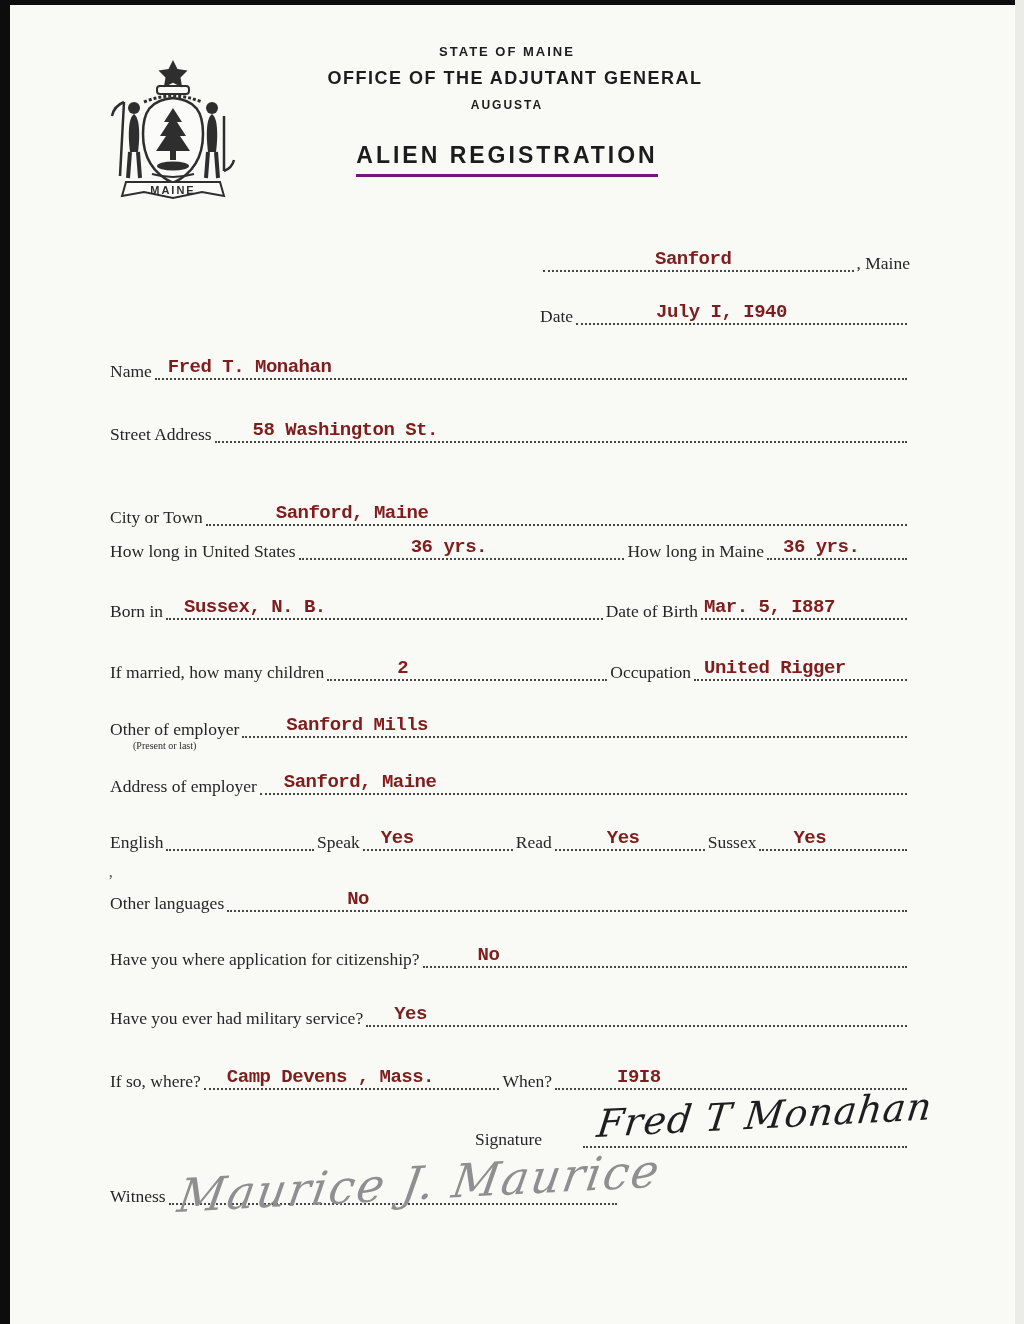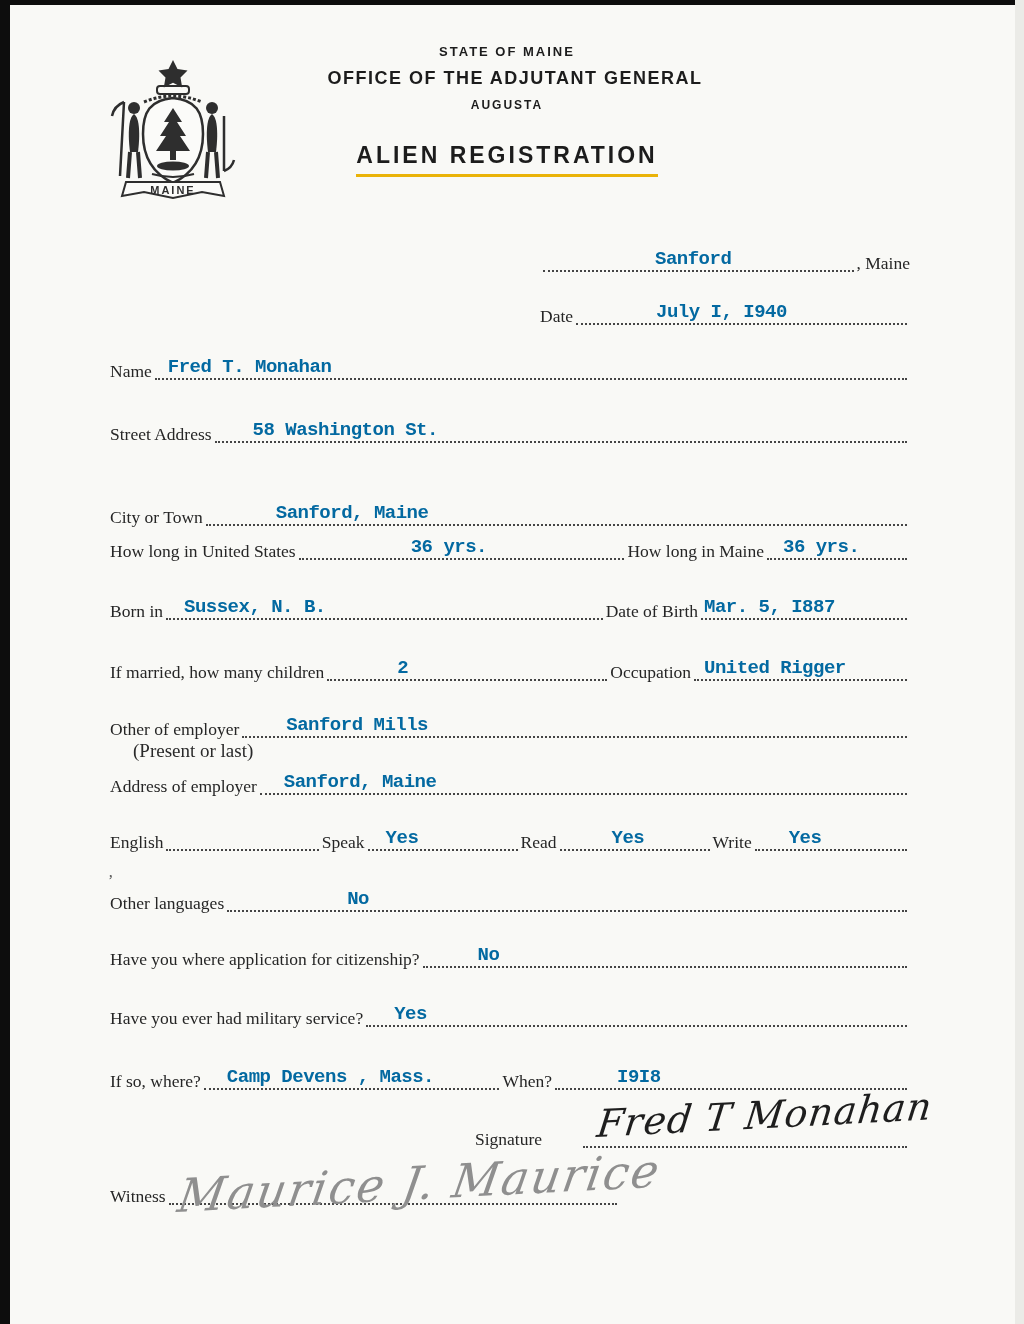--- a/index.html
+++ b/index.html
@@ -12,33 +12,33 @@
   .edge-left { position:absolute; top:0; left:0; width:10px; height:1324px; background:#0d0d0d; }
   .edge-right{ position:absolute; top:0; right:0; width:9px; height:1324px; background:#ebebe7; }
 
   
   .hdr { position:absolute; top:44px; left:0; width:1014px; text-align:center;
          font-family:"Liberation Sans", sans-serif; color:#1c1c1c; }
   .hdr-line1 { font-size:13px; font-weight:bold; letter-spacing:2px; }
   .hdr-line2 { font-size:18px; font-weight:bold; letter-spacing:1.5px; margin-top:9px;padding-left:16px; }
   .hdr-line3 { font-size:12px; font-weight:bold; letter-spacing:2px; margin-top:9px; }
   .hdr-title { display:inline-block; margin-top:30px; font-size:23px; font-weight:bold;
-               letter-spacing:3px; border-bottom:3px solid #eab308; padding-bottom:5px; }
+               letter-spacing:3px; border-bottom:3px solid #701a75; padding-bottom:5px; }
   .seal { position:absolute; top:56px; left:104px; }
 
   
   .row { position:absolute; display:flex; align-items:flex-end; height:26px; }
   .lbl { font-size:17.5px; line-height:1.05; white-space:nowrap; color:#262626; }
   .dots { flex:1 1 auto; position:relative; height:100%;
           border-bottom:2px dotted #454545; margin:0 3px; min-width:12px; }
   .dots.fx { flex:0 0 auto; }
   .typed { position:absolute; bottom:1px; white-space:nowrap; line-height:1;
            font-family:"Liberation Mono", monospace; font-weight:700;
-           font-size:19px; letter-spacing:-0.5px; color:#0369a1; }
-  .sublbl { position:absolute; top:740px; left:133px; font-size:19px; color:#2a2a2a; }
+           font-size:19px; letter-spacing:-0.5px; color:#7f1d1d; }
+  .sublbl { position:absolute; top:740px; left:133px; font-size:10px; color:#2a2a2a; }
   .stray { position:absolute; top:872px; left:108px; font-size:16px; color:#555; }
 
   
   .hand { position:absolute; white-space:nowrap; line-height:1;
           font-family:"DejaVu Serif", serif; font-style:italic;
           transform-origin:left bottom; pointer-events:none; }
   .sig { bottom:3px; left:12px; font-size:38px; letter-spacing:1px; color:#1e1e1e;
          transform:rotate(-3deg) skewX(-10deg); }
   .wit { bottom:-16px; left:6px; font-size:46px; letter-spacing:2px; color:#8f8f8f;
          transform:rotate(-3deg) skewX(-12deg); }
@@ -165,21 +165,21 @@
     <span class="lbl">English</span>
     <span class="dots"></span>
     <span class="lbl">Speak</span>
     <span class="dots fx" style="width:150px">
       <span class="typed" style="left:18px">Yes</span>
     </span>
     <span class="lbl">Read</span>
     <span class="dots fx" style="width:150px">
       <span class="typed" style="left:52px">Yes</span>
     </span>
-    <span class="lbl">Write</span>
+    <span class="lbl">Sussex</span>
     <span class="dots">
       <span class="typed" style="left:34px">Yes</span>
     </span>
   </div>
 
   <div class="stray">’</div>
 
   <div class="row" style="top:886px; left:110px; width:800px;">
     <span class="lbl">Other languages</span>
     <span class="dots">

